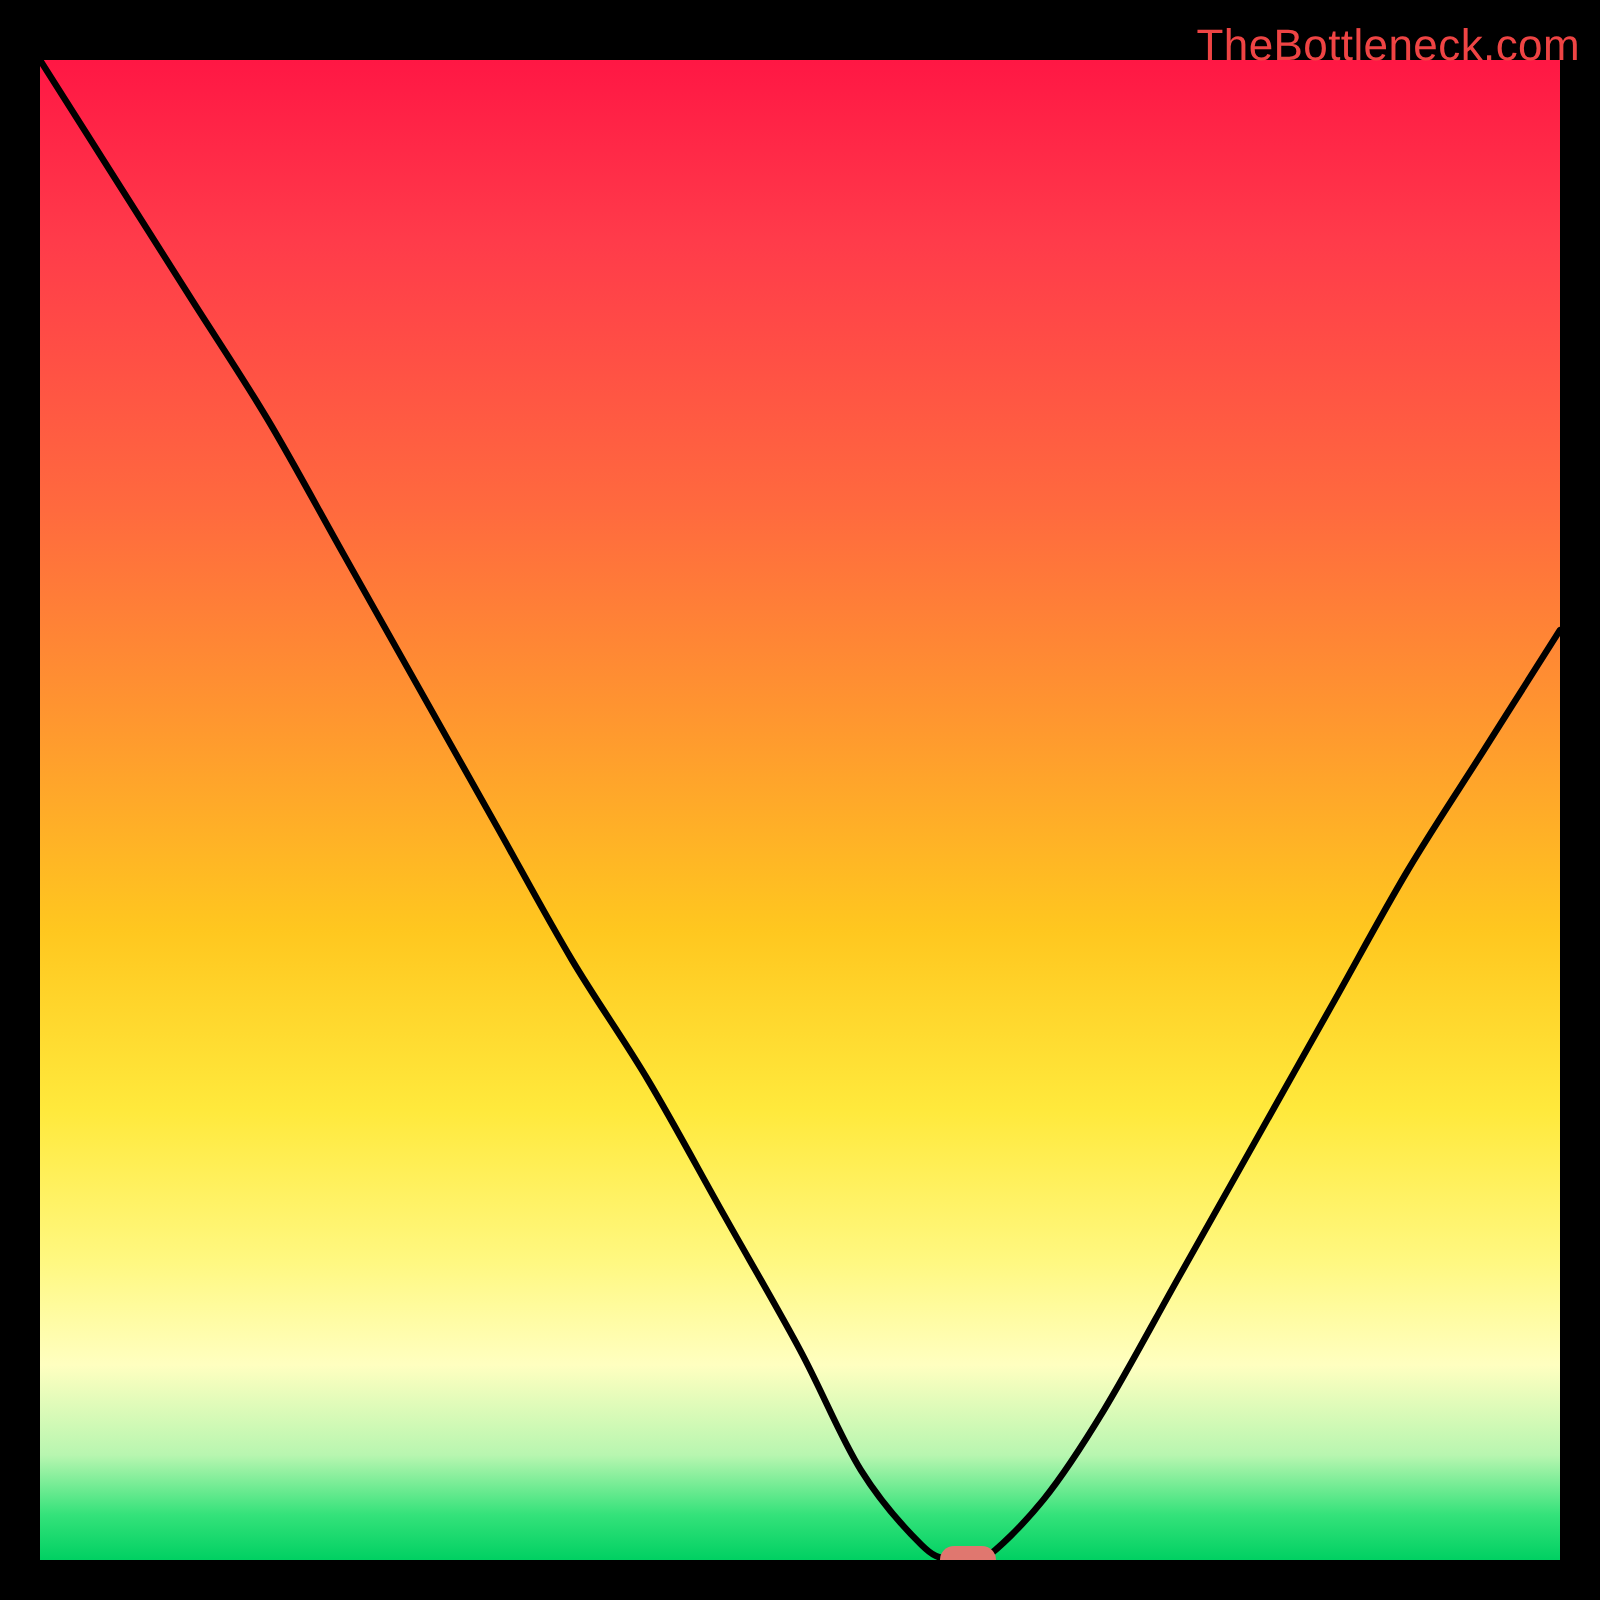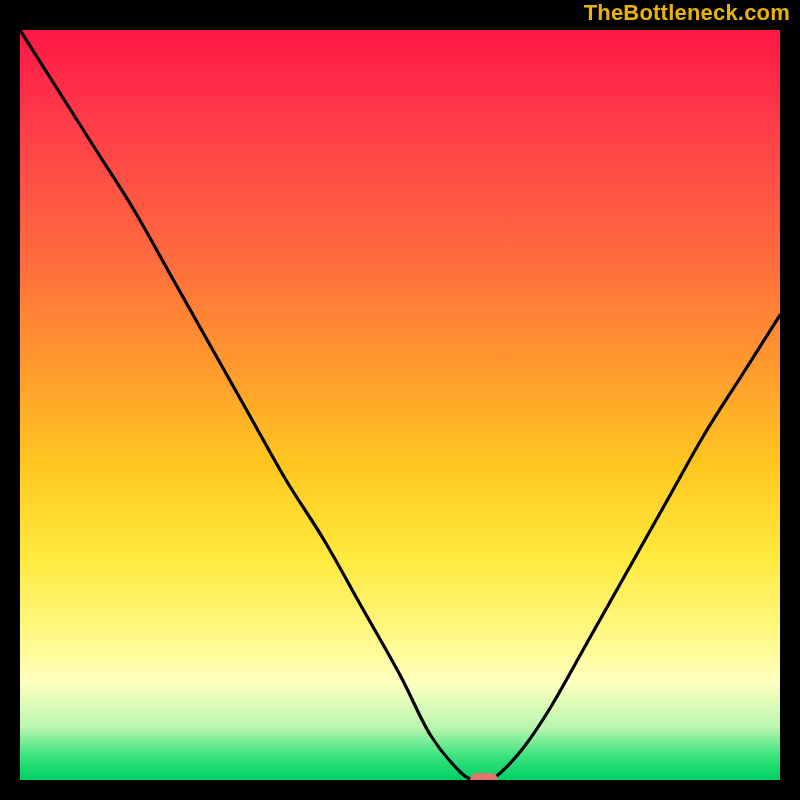--- a/index.html
+++ b/index.html
@@ -12,25 +12,25 @@
     font-family: Arial, Helvetica, sans-serif;
   }
   .frame {
     position: relative;
     width: 800px;
     height: 800px;
     background: #000;
   }
   .watermark {
     position: absolute;
-    top: 0;
+    top: 10px;
     right: 10px;
-    color: #eab308;
+    color: #ef4444;
     font-size: 22px;
-    font-weight: 700;
+    font-weight: 400;
     letter-spacing: 0.2px;
     z-index: 5;
   }
   .plot {
     position: absolute;
     left: 20px;
     top: 30px;
     width: 760px;
     height: 750px;
     

